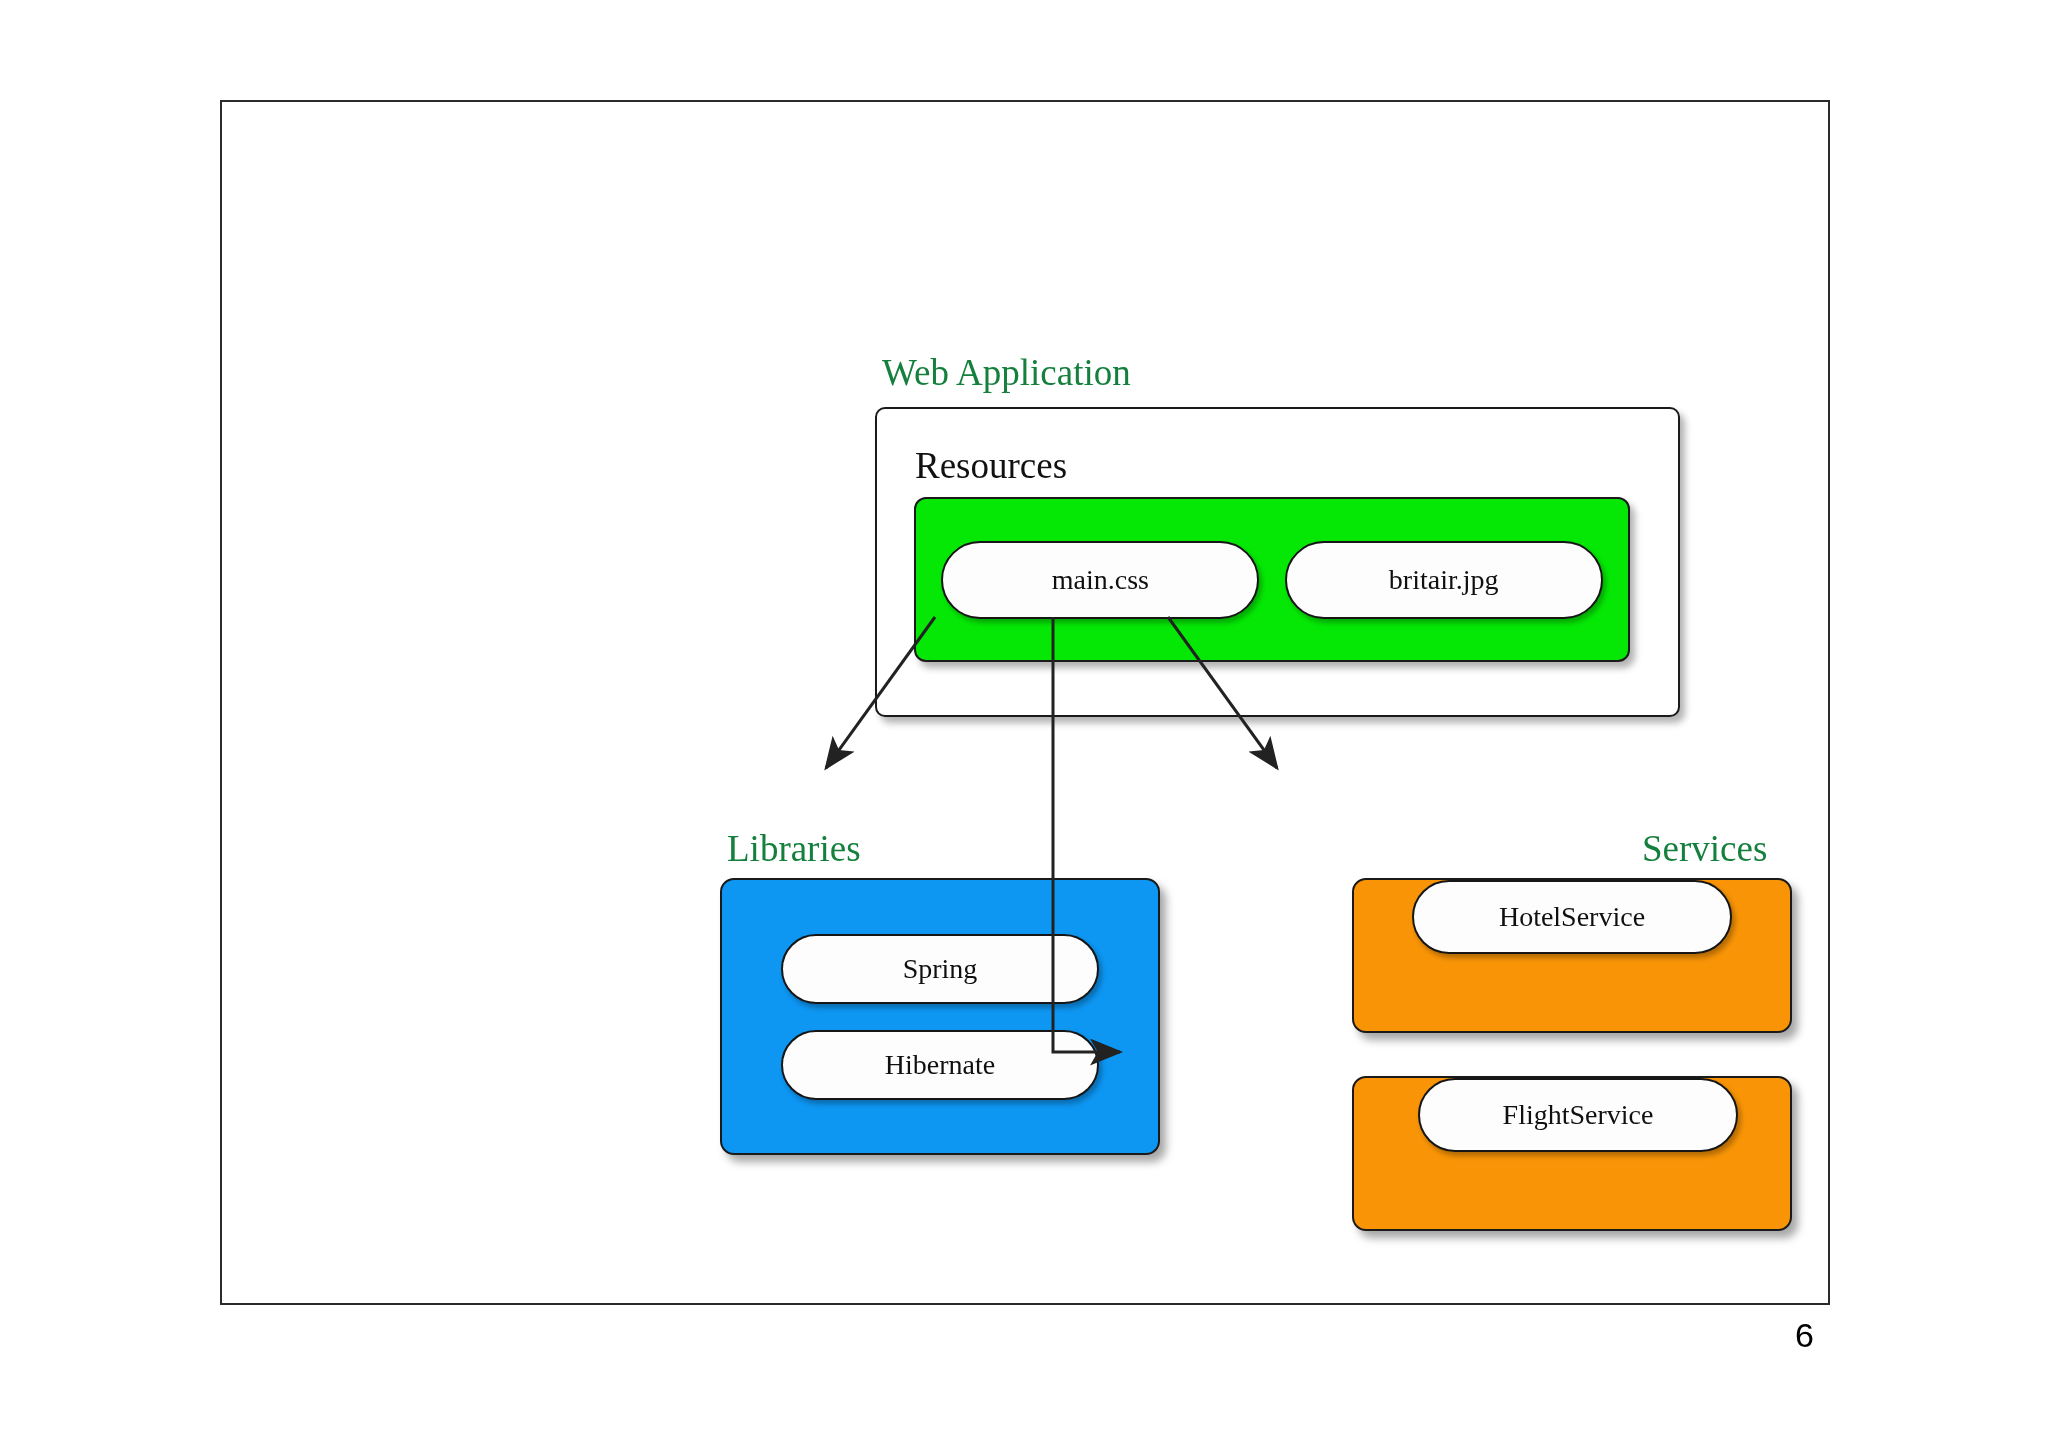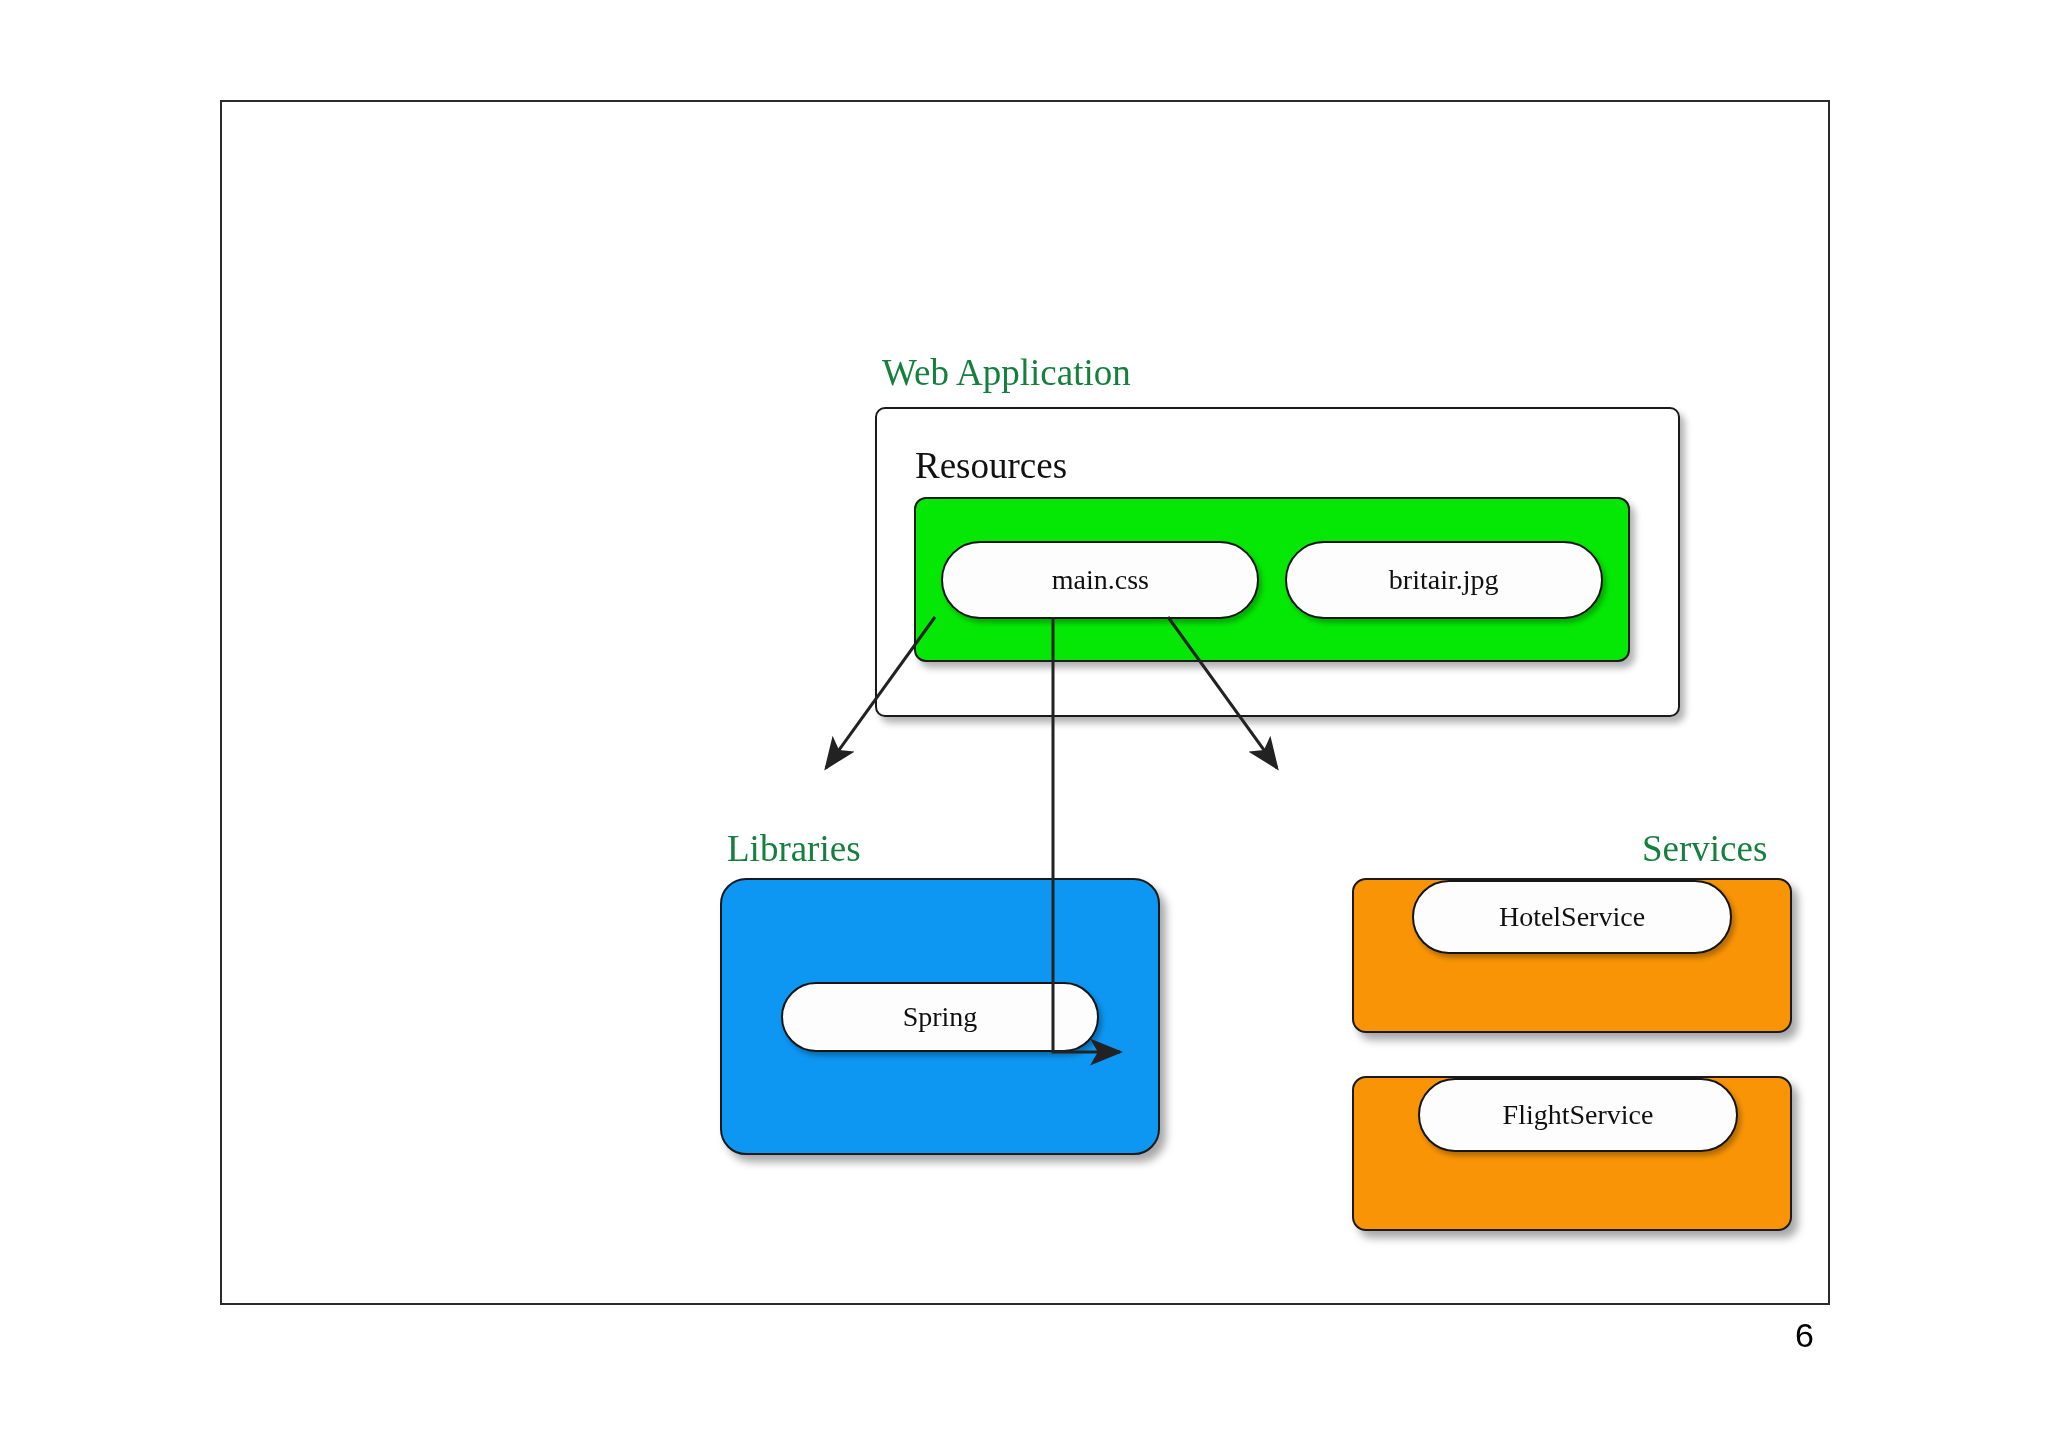--- a/index.html
+++ b/index.html
@@ -93,21 +93,21 @@
 
   
   #libraries-box {
     position: absolute;
     left: 498px;
     top: 776px;
     width: 440px;
     height: 277px;
     background: #0d96f2;
     border: 2.5px solid #1a1a1a;
-    border-radius: 26px;
+    border-radius: 14px;
     box-sizing: border-box;
     box-shadow: 6px 7px 8px rgba(0,0,0,0.35);
     display: flex;
     flex-direction: column;
     align-items: center;
     justify-content: center;
     gap: 26px;
   }
   #caption-libraries { left: 505px; top: 728px; }
 
@@ -174,20 +174,21 @@
       <div class="pill pill-resource">main.css</div>
       <div class="pill pill-resource">britair.jpg</div>
     </div>
 
   </div>
 
   <div class="group-caption" id="caption-libraries">Libraries</div>
 
   <div id="libraries-box">
     <div class="pill pill-library">Spring</div>
+    <div class="pill pill-library">Hibernate</div>
   </div>
 
   <div class="group-caption" id="caption-services">Services</div>
 
   <div class="service-box" id="hotel-service-box">
     <div class="pill pill-service">HotelService</div>
   </div>
 
   <div class="service-box" id="flight-service-box">
     <div class="pill pill-service">FlightService</div>

